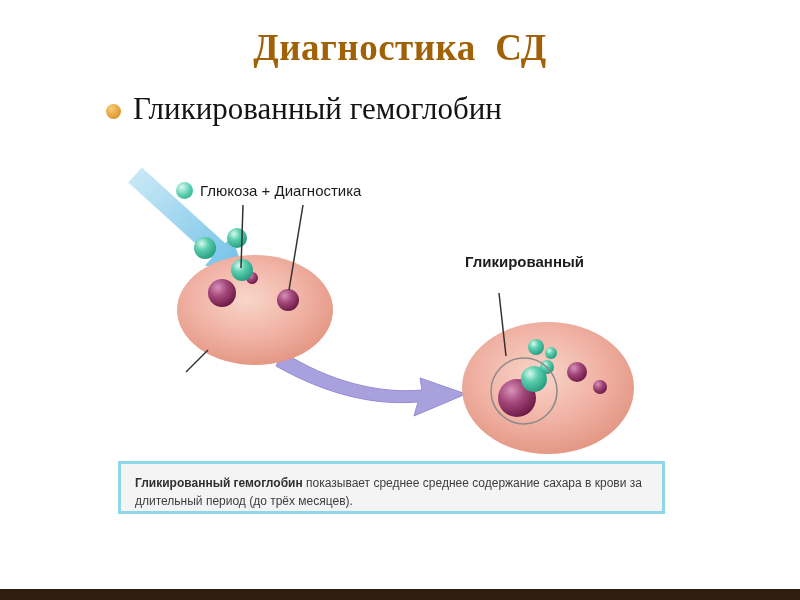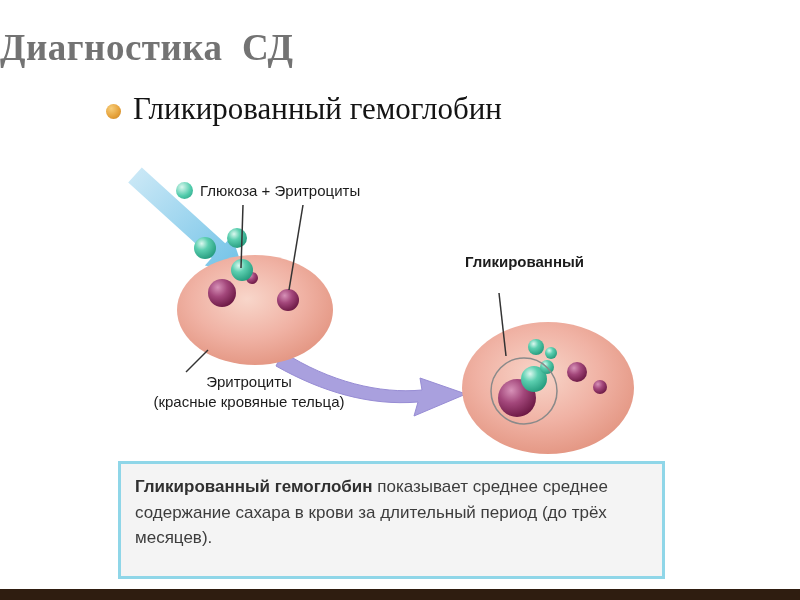--- a/index.html
+++ b/index.html
@@ -5,25 +5,25 @@
   html,body{margin:0;padding:0;}
   .slide{
     position:relative;
     width:800px;height:600px;
     background:#ffffff;
     overflow:hidden;
     font-family:"Liberation Sans", sans-serif;
   }
   .title{
     position:absolute;left:0;top:26px;width:800px;
-    text-align:left;
+    text-align:center;
     font-family:"Liberation Serif", serif;
     font-weight:bold;
     font-size:37px;
-    color:#737373;
+    color:#a16207;
     white-space:pre;
     letter-spacing:0.5px;
   }
   .bullet-row{
     position:absolute;left:106px;top:90px;width:640px;
     display:flex;align-items:flex-start;
   }
   .bullet-marker{
     width:15px;height:15px;border-radius:50%;
     margin-top:14px;margin-right:12px;flex:0 0 auto;
@@ -48,22 +48,22 @@
   .glucose-dot{
     position:absolute;left:176px;top:182px;width:17px;height:17px;border-radius:50%;
     background:radial-gradient(circle at 35% 30%, #d9f7ee, #50cbab 55%, #249a7d);
   }
   .erythro-label{left:118px;top:372px;width:262px;text-align:center;}
   .glycated-label{left:418px;top:252px;width:166px;text-align:right;font-weight:bold;}
   .infobox{
     position:absolute;left:118px;top:461px;width:547px;box-sizing:border-box;
     border:3px solid #8fd6e8;
     background:#f4f4f4;
-    padding:10px 14px 25px 14px;
-    font-size:17px;
+    padding:10px 14px 1px 14px;
+    font-size:12px;
     line-height:1.5;
     color:#3d3d3d;
   }
   .infobox b{color:#303030;}
   .footer-bar{
     position:absolute;left:0;right:0;bottom:0;height:11px;
     background:#2f1d10;
   }
 </style>
 </head>
@@ -136,26 +136,22 @@
 
     <g stroke="#333333" stroke-width="1.5">
       <line x1="143" y1="45" x2="141" y2="108"></line>
       <line x1="203" y1="45" x2="189" y2="130"></line>
       <line x1="108" y1="190" x2="86" y2="212"></line>
       <line x1="399" y1="133" x2="406" y2="196"></line>
     </g>
   </svg>
 
   <div class="glucose-dot"></div>
-  <div class="dia-label glucose-label">Глюкоза + Эритроциты</div>
+  <div class="dia-label glucose-label">Глюкоза + Диагностика</div>
 
-  <div class="dia-label erythro-label">
-    <div>Эритроциты</div>
-    <div>(красные кровяные тельца)</div>
-  </div>
 
   <div class="dia-label glycated-label">
     <div>Гликированный</div>
   </div>
 
   <div class="infobox">
     <b>Гликированный гемоглобин</b><span> показывает среднее среднее содержание сахара в крови за длительный период (до трёх месяцев).</span>
   </div>
 
   <div class="footer-bar"></div>

